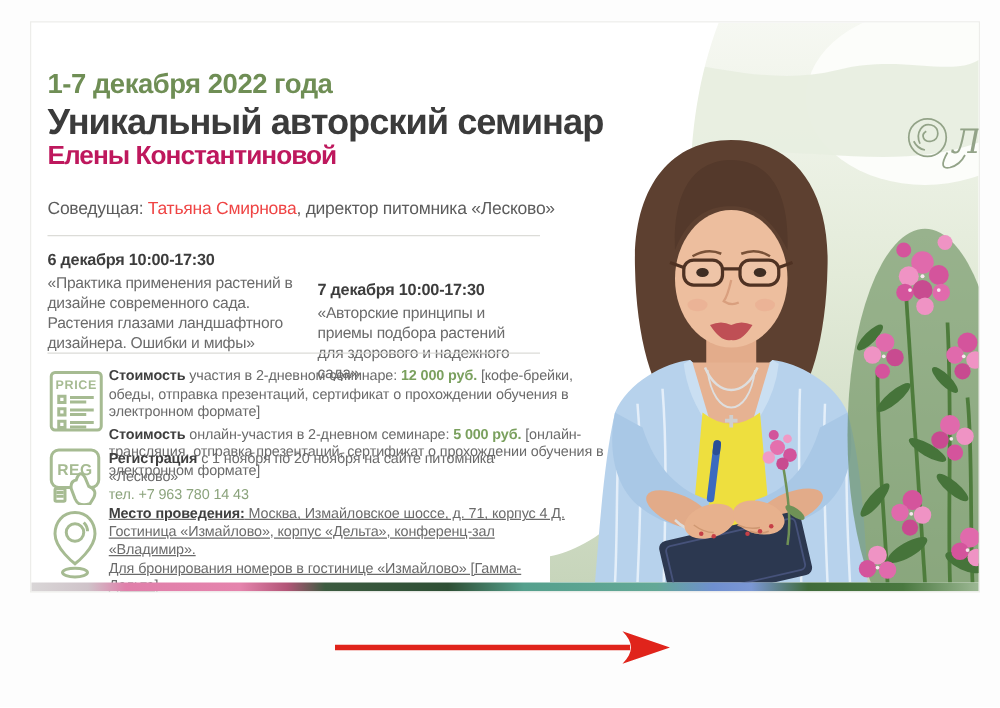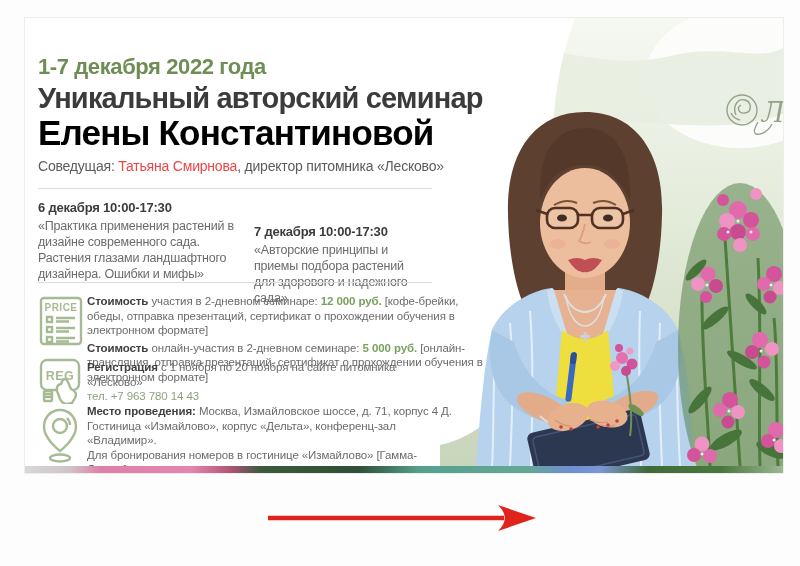--- a/index.html
+++ b/index.html
@@ -12,21 +12,21 @@
   
   .flyer{
     position:absolute;left:25px;top:18px;width:758px;height:455px;
     background:#ffffff;box-shadow:0 0 0 1px #ededea;overflow:hidden;
   }
   .photo-svg{position:absolute;left:415px;top:0;width:343px;height:448px;z-index:1;}
   .flyer .txt{position:absolute;z-index:2;}
 
   .date-line{left:13px;top:36px;font-size:22px;font-weight:bold;color:#6f8e55;letter-spacing:-0.4px;}
   .title1{left:13px;top:64px;font-size:29px;font-weight:700;color:#3b3b3b;letter-spacing:-0.8px;}
-  .title2{left:13px;top:95px;font-size:35px;font-weight:bold;color:#000000;letter-spacing:-0.8px;}
+  .title2{left:13px;top:95px;font-size:21px;font-weight:bold;color:#be185d;letter-spacing:-0.8px;}
   .cohost{left:13px;top:140px;font-size:14px;color:#5c5c5c;letter-spacing:-0.2px;}
   .cohost .name{color:#ef4444;}
 
   .divider{position:absolute;left:13px;width:394px;height:1px;background:#dcdcd8;z-index:2;}
   .div1{top:170px;} .div2{top:264px;}
 
   .sched{top:182px;font-size:12.5px;line-height:16px;color:#6b6b6b;letter-spacing:-0.2px;}
   .sched .hdr{font-size:13px;font-weight:bold;color:#3d3d3d;margin-bottom:2px;}
   .sched1{left:13px;width:208px;}
   .sched2{left:229px;width:172px;margin-top:24px;}
@@ -36,21 +36,21 @@
   .reg-icon{left:14px;top:340px;}
   .pin-icon{left:16px;top:388px;}
 
   .body-block{font-size:11.5px;line-height:14.5px;color:#6b6b6b;letter-spacing:-0.1px;}
   .price-text{left:62px;top:276px;width:398px;}
   .price-text p{margin:0 0 3px 0;}
   .b{font-weight:bold;color:#3f3f3f;}
   .gv{font-weight:bold;color:#7aa05e;}
   .reg-text{left:62px;top:342px;width:360px;}
   .phone{color:#8ba37c;}
-  .venue-text{left:62px;top:386px;width:368px;}
+  .venue-text{left:62px;top:386px;width:368px;text-decoration:underline;}
 
   
   .bottom-strip{
     position:absolute;left:0;top:448px;width:758px;height:7px;z-index:3;
     background:linear-gradient(90deg,
       #d9d6d7 0%,#cfc3c9 6%,#e07faa 10%,#e584ad 22%,#b25577 27%,
       #3c5b40 31%,#2e4f35 44%,#55a08d 52%,#63a896 66%,#6f8fd0 72%,
       #7b97d4 76%,#3f6b3a 82%,#49783f 92%,#9db894 100%);
   }
 

